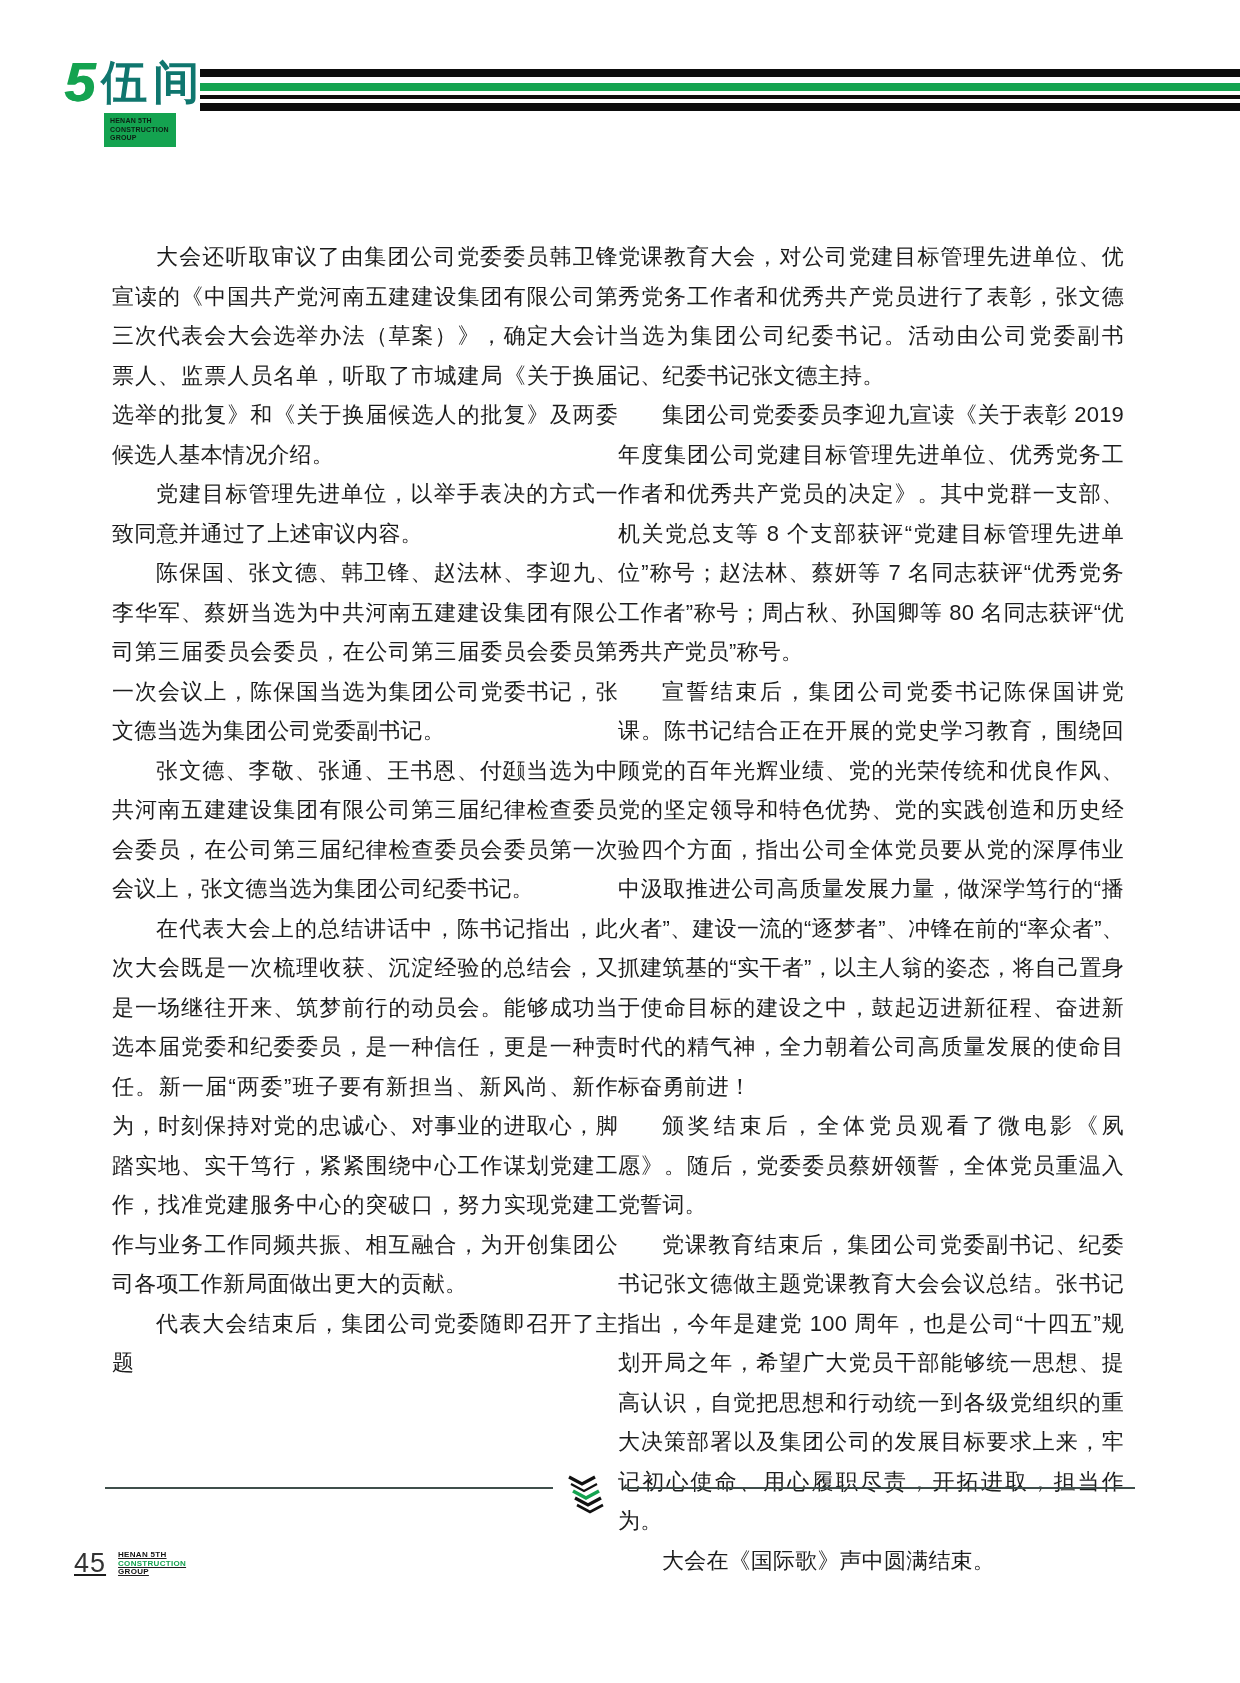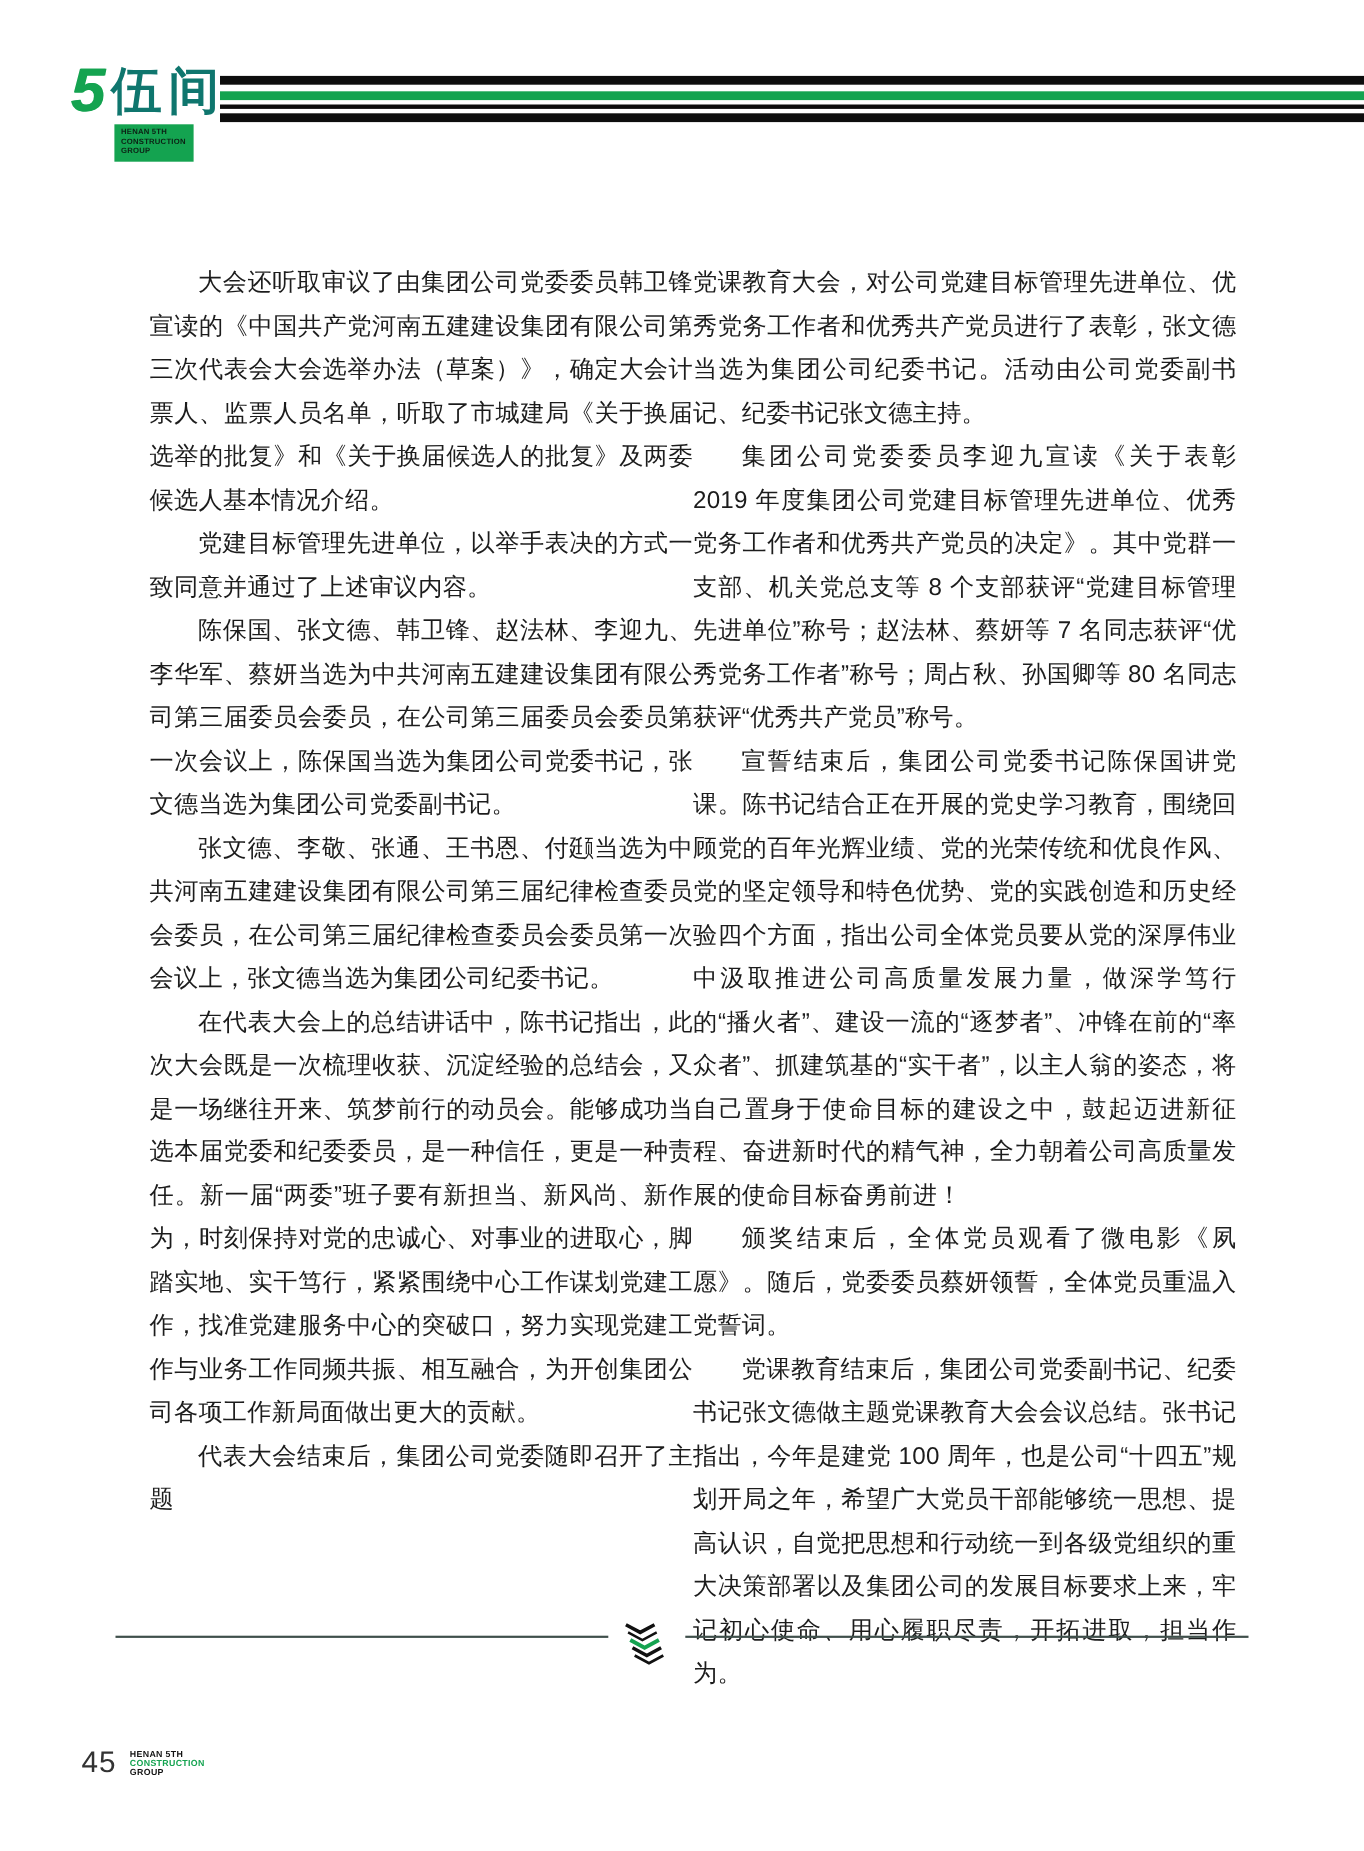--- a/index.html
+++ b/index.html
@@ -39,21 +39,21 @@
   .header-stripes { position: absolute; top: 69px; left: 200px; right: 0; }
   .stripe { width: 100%; }
   .stripe.s1 { height: 8px;  background: #0d0d0d; margin-bottom: 6px; }
   .stripe.s2 { height: 8px;  background: #14A350; margin-bottom: 4px; }
   .stripe.s3 { height: 4px;  background: #0d0d0d; margin-bottom: 4px; }
   .stripe.s4 { height: 8px;  background: #0d0d0d; }
 
   
   .article {
     position: absolute; top: 237px; left: 112px; right: 116px;
-    display: flex;  margin-left: 24px;
+    display: flex; 
   }
   .column { flex: 1 1 0; }
   .column p {
     font-size: 22px;
     line-height: 39.5px;
     text-align: justify;
     text-justify: inter-character;
     text-indent: 2em;
     color: #1c1c1c;
     letter-spacing: 0.2px;
@@ -65,22 +65,22 @@
     position: absolute; top: 1477px; left: 105px; right: 105px;
     height: 40px;
   }
   .divider-line { position: absolute; top: 10px; height: 2px; background: #3F4F4B; }
   .divider-line.left  { left: 0;  width: 448px; }
   .divider-line.right { left: 518px; right: 0; }
   .wave-chevron { position: absolute; left: 460px; top: -4px; }
 
   
   .page-footer {
-    position: absolute; top: 1588px; left: 74px;
-    display: flex; align-items: flex-end;
+    position: absolute; top: 1549px; left: 74px;
+    display: flex; align-items: flex-start; text-decoration: underline;
   }
   .page-number { font-size: 27px; color: #333333; line-height: 28px; letter-spacing: 1px; }
   .footer-group { margin-left: 12px; padding-top: 2px; }
   .footer-group span {
     display: block; font-size: 8px; font-weight: 700;
     line-height: 8.5px; letter-spacing: 0.3px; color: #121212;
   }
   .footer-group span.green { color: #14A350; }
 </style>
 </head>
@@ -114,20 +114,21 @@
       <p>张文德、李敬、张通、王书恩、付颋当选为中共河南五建建设集团有限公司第三届纪律检查委员会委员，在公司第三届纪律检查委员会委员第一次会议上，张文德当选为集团公司纪委书记。</p>
       <p>在代表大会上的总结讲话中，陈书记指出，此次大会既是一次梳理收获、沉淀经验的总结会，又是一场继往开来、筑梦前行的动员会。能够成功当选本届党委和纪委委员，是一种信任，更是一种责任。新一届“两委”班子要有新担当、新风尚、新作为，时刻保持对党的忠诚心、对事业的进取心，脚踏实地、实干笃行，紧紧围绕中心工作谋划党建工作，找准党建服务中心的突破口，努力实现党建工作与业务工作同频共振、相互融合，为开创集团公司各项工作新局面做出更大的贡献。</p>
       <p>代表大会结束后，集团公司党委随即召开了主题</p>
     </div>
     <div class="column">
       <p class="no-indent">党课教育大会，对公司党建目标管理先进单位、优秀党务工作者和优秀共产党员进行了表彰，张文德当选为集团公司纪委书记。活动由公司党委副书记、纪委书记张文德主持。</p>
       <p>集团公司党委委员李迎九宣读《关于表彰 2019 年度集团公司党建目标管理先进单位、优秀党务工作者和优秀共产党员的决定》。其中党群一支部、机关党总支等 8 个支部获评“党建目标管理先进单位”称号；赵法林、蔡妍等 7 名同志获评“优秀党务工作者”称号；周占秋、孙国卿等 80 名同志获评“优秀共产党员”称号。</p>
       <p>宣誓结束后，集团公司党委书记陈保国讲党课。陈书记结合正在开展的党史学习教育，围绕回顾党的百年光辉业绩、党的光荣传统和优良作风、党的坚定领导和特色优势、党的实践创造和历史经验四个方面，指出公司全体党员要从党的深厚伟业中汲取推进公司高质量发展力量，做深学笃行的“播火者”、建设一流的“逐梦者”、冲锋在前的“率众者”、抓建筑基的“实干者”，以主人翁的姿态，将自己置身于使命目标的建设之中，鼓起迈进新征程、奋进新时代的精气神，全力朝着公司高质量发展的使命目标奋勇前进！</p>
       <p>颁奖结束后，全体党员观看了微电影《夙愿》。随后，党委委员蔡妍领誓，全体党员重温入党誓词。</p>
       <p>党课教育结束后，集团公司党委副书记、纪委书记张文德做主题党课教育大会会议总结。张书记指出，今年是建党 100 周年，也是公司“十四五”规划开局之年，希望广大党员干部能够统一思想、提高认识，自觉把思想和行动统一到各级党组织的重大决策部署以及集团公司的发展目标要求上来，牢记初心使命、用心履职尽责，开拓进取，担当作为。</p>
+      <p>大会在《国际歌》声中圆满结束。</p>
     </div>
   </div>
 
   <div class="footer-divider">
     <div class="divider-line left"></div>
     <span class="wave-chevron">
       <svg width="46" height="44" viewBox="0 0 46 44">
         <path d="M4 4 l13 7 13 -7" fill="none" stroke="#111111" stroke-width="3.2"></path>
         <path d="M6 11 l13 7 13 -7" fill="none" stroke="#111111" stroke-width="2.2"></path>
         <path d="M8 18 l13 7 13 -7" fill="none" stroke="#14A350" stroke-width="3.6"></path>

